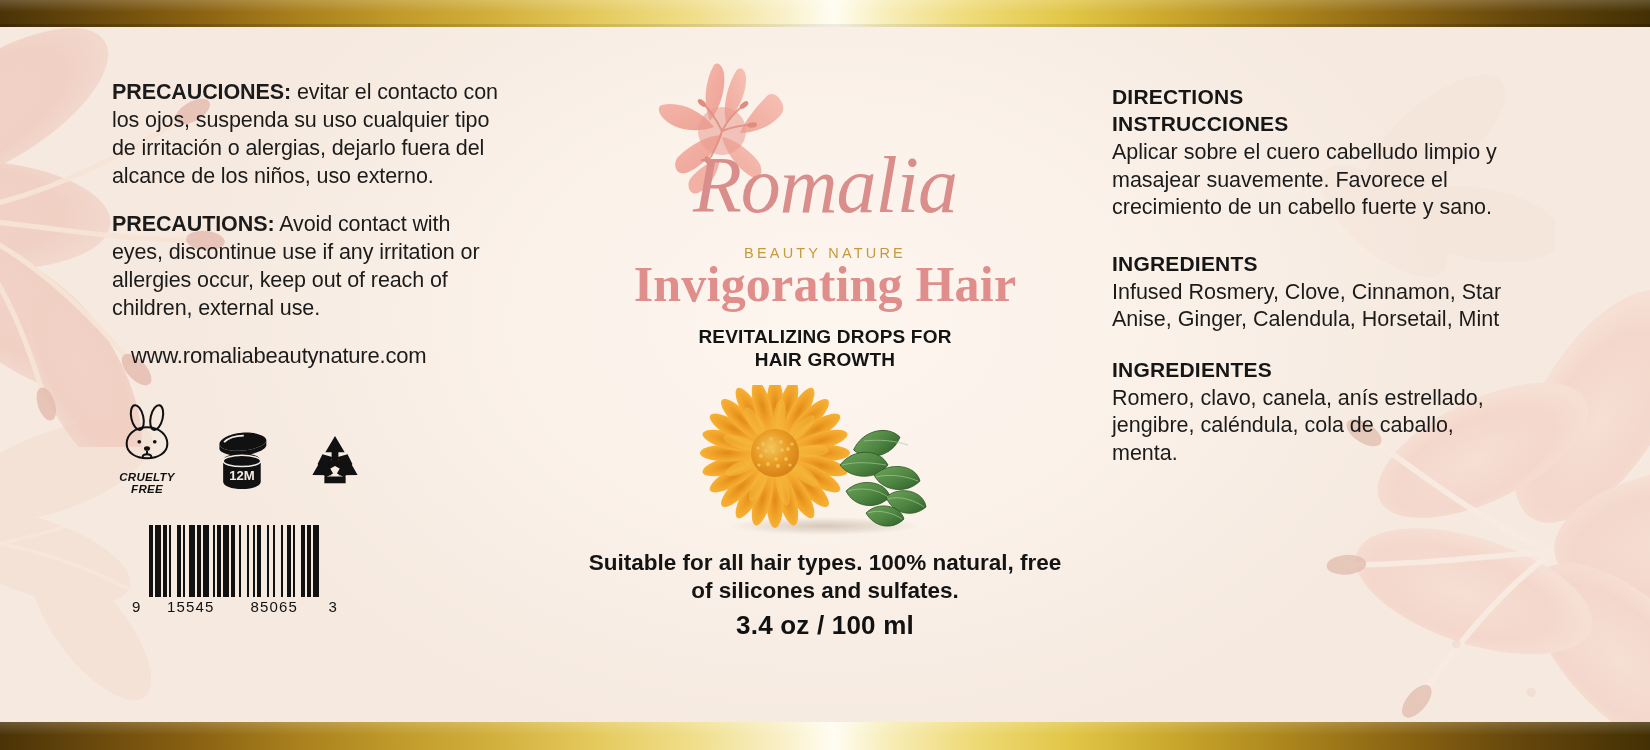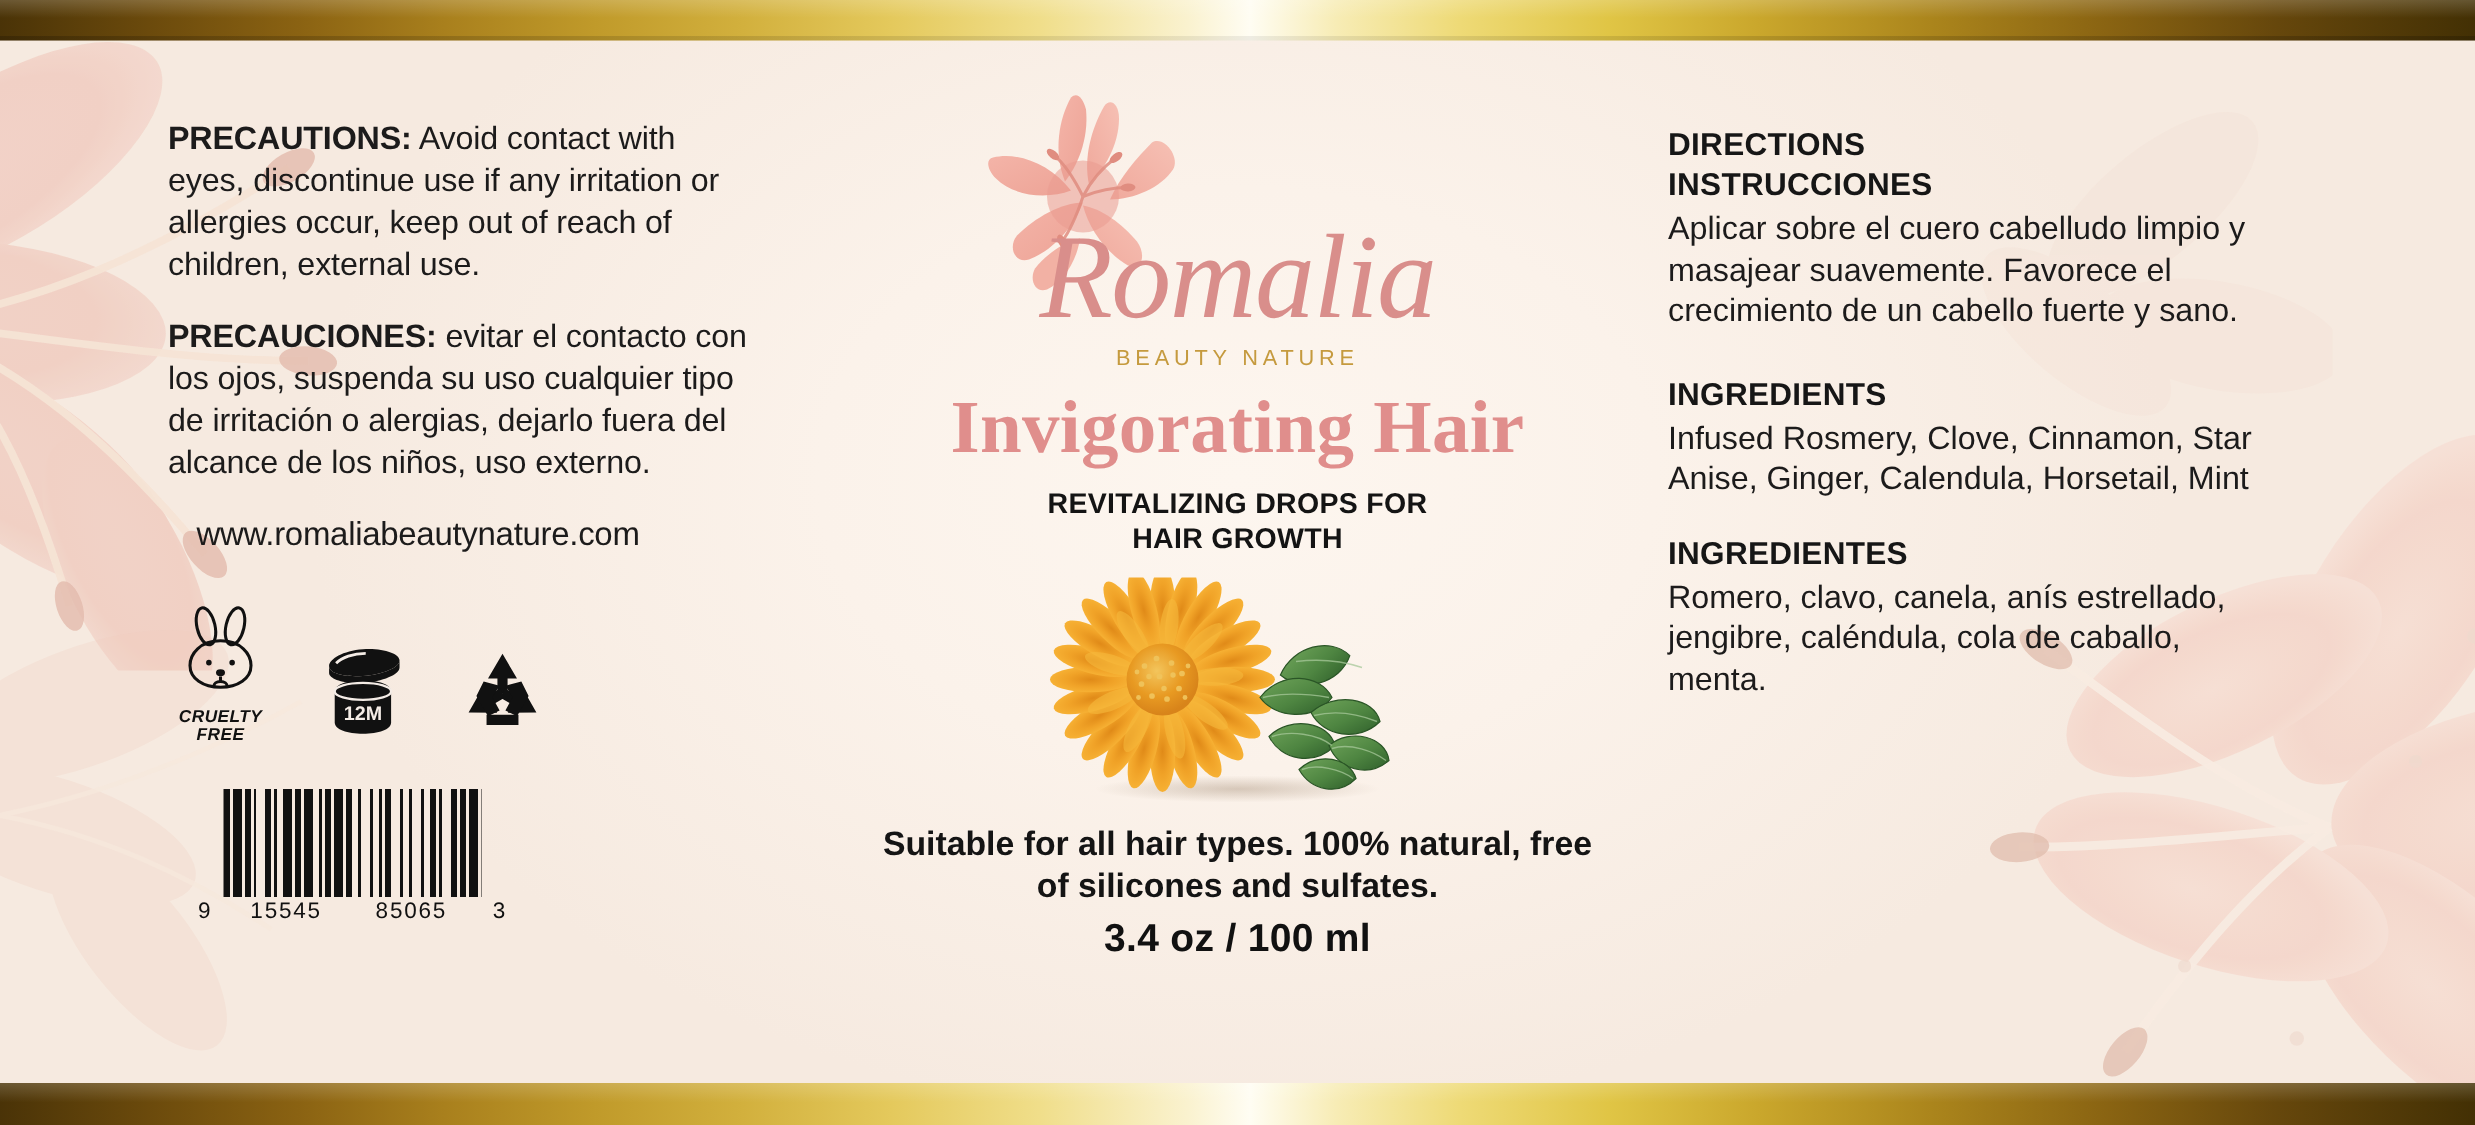--- a/index.html
+++ b/index.html
@@ -198,21 +198,21 @@
     font-style: italic;
     font-size: 80px;
     font-weight: 400;
     color: #d98e8b;
     letter-spacing: -1px;
     line-height: 1;
   }
   .logo-sub {
     position: absolute;
     left: 0; right: 0;
-    top: 174px;
+    top: 188px;
     font-size: 14.5px;
     letter-spacing: 3.2px;
     color: #c59a3e;
     font-weight: 400;
   }
 
   .product-title {
     font-family: "Liberation Serif", serif;
     font-weight: 700;
     font-size: 50px;
@@ -351,23 +351,23 @@
         <g fill="#f0d2c6" opacity="0.45">
           <ellipse cx="120" cy="70" rx="58" ry="24" transform="rotate(-40 120 70)"></ellipse>
           <ellipse cx="150" cy="128" rx="56" ry="24" transform="rotate(10 150 128)"></ellipse>
           <ellipse cx="86" cy="126" rx="52" ry="22" transform="rotate(40 86 126)"></ellipse>
         </g>
       </svg>
     </div>
 
     <div class="col col-left">
 
+      <p class="body-text"><span class="lead">PRECAUCIONES:</span><span> evitar el contacto con los ojos, suspenda su uso cualquier tipo de irritación o alergias, dejarlo fuera del alcance de los niños, uso externo.</span></p>
+
       <p class="body-text"><span class="lead">PRECAUTIONS:</span><span> Avoid contact with eyes, discontinue use if any irritation or allergies occur, keep out of reach of children, external use.</span></p>
-
-      <p class="body-text"><span class="lead">PRECAUCIONES:</span><span> evitar el contacto con los ojos, suspenda su uso cualquier tipo de irritación o alergias, dejarlo fuera del alcance de los niños, uso externo.</span></p>
 
       <p class="website">www.romaliabeautynature.com</p>
 
       <div class="icon-row">
 
         <div class="icon-cell">
           <span>
             <svg width="62" height="62" viewBox="0 0 64 64" fill="none" stroke="#111" stroke-width="2.1">
               <ellipse cx="22" cy="15" rx="6.2" ry="13" transform="rotate(-13 22 15)"></ellipse>
               <ellipse cx="42" cy="15" rx="6.2" ry="13" transform="rotate(13 42 15)"></ellipse>

